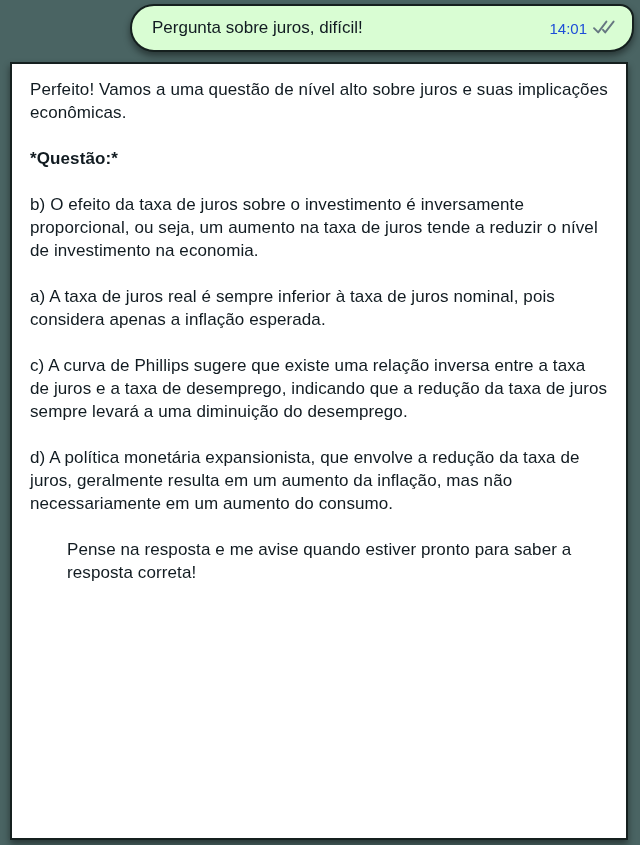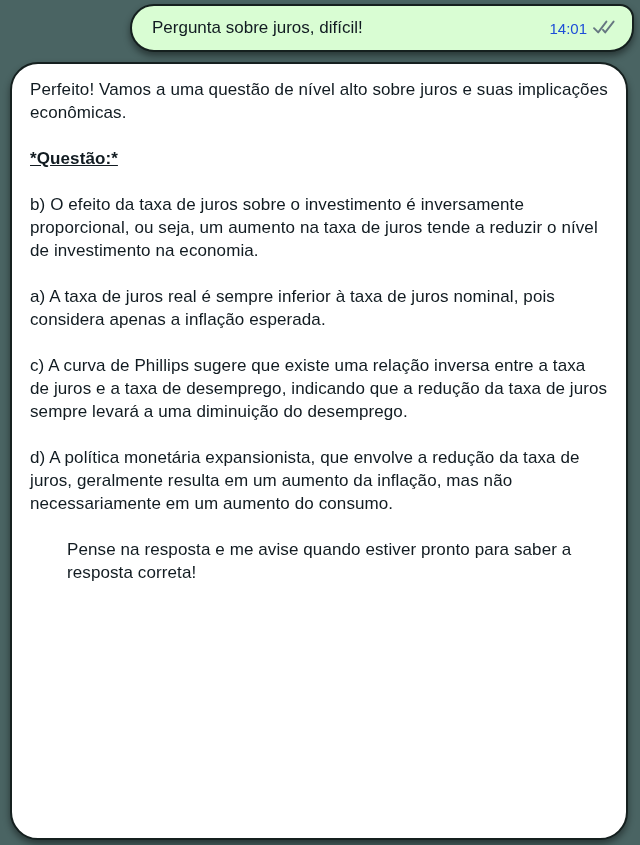--- a/index.html
+++ b/index.html
@@ -49,31 +49,31 @@
     color: #1d4ed8;
   }
   .check-icon { display: inline-block; margin-top: 3px; }
   .msg-in {
     position: absolute;
     top: 62px;
     left: 10px;
     width: 618px;
     height: 778px;
     background: #ffffff;
-    border-radius: 28px;
+    border-radius: 0;
     padding: 14px 18px 12px 18px;
   }
   .msg-in p {
     margin: 0 0 23px 0;
     font-size: 17px;
     line-height: 23px;
     letter-spacing: 0.1px;
   }
   .msg-in p:last-child { margin-bottom: 0; margin-left: 37px; }
-  .msg-in p.strong { font-weight: bold; text-decoration: underline; }
+  .msg-in p.strong { font-weight: bold; }
 </style>
 </head>
 <body>
 
 <div class="chat">
 
   <div class="bubble msg-out">
     <span class="out-text">Pergunta sobre juros, difícil!</span>
     <span class="msg-meta">
       <span class="time">14:01</span>

